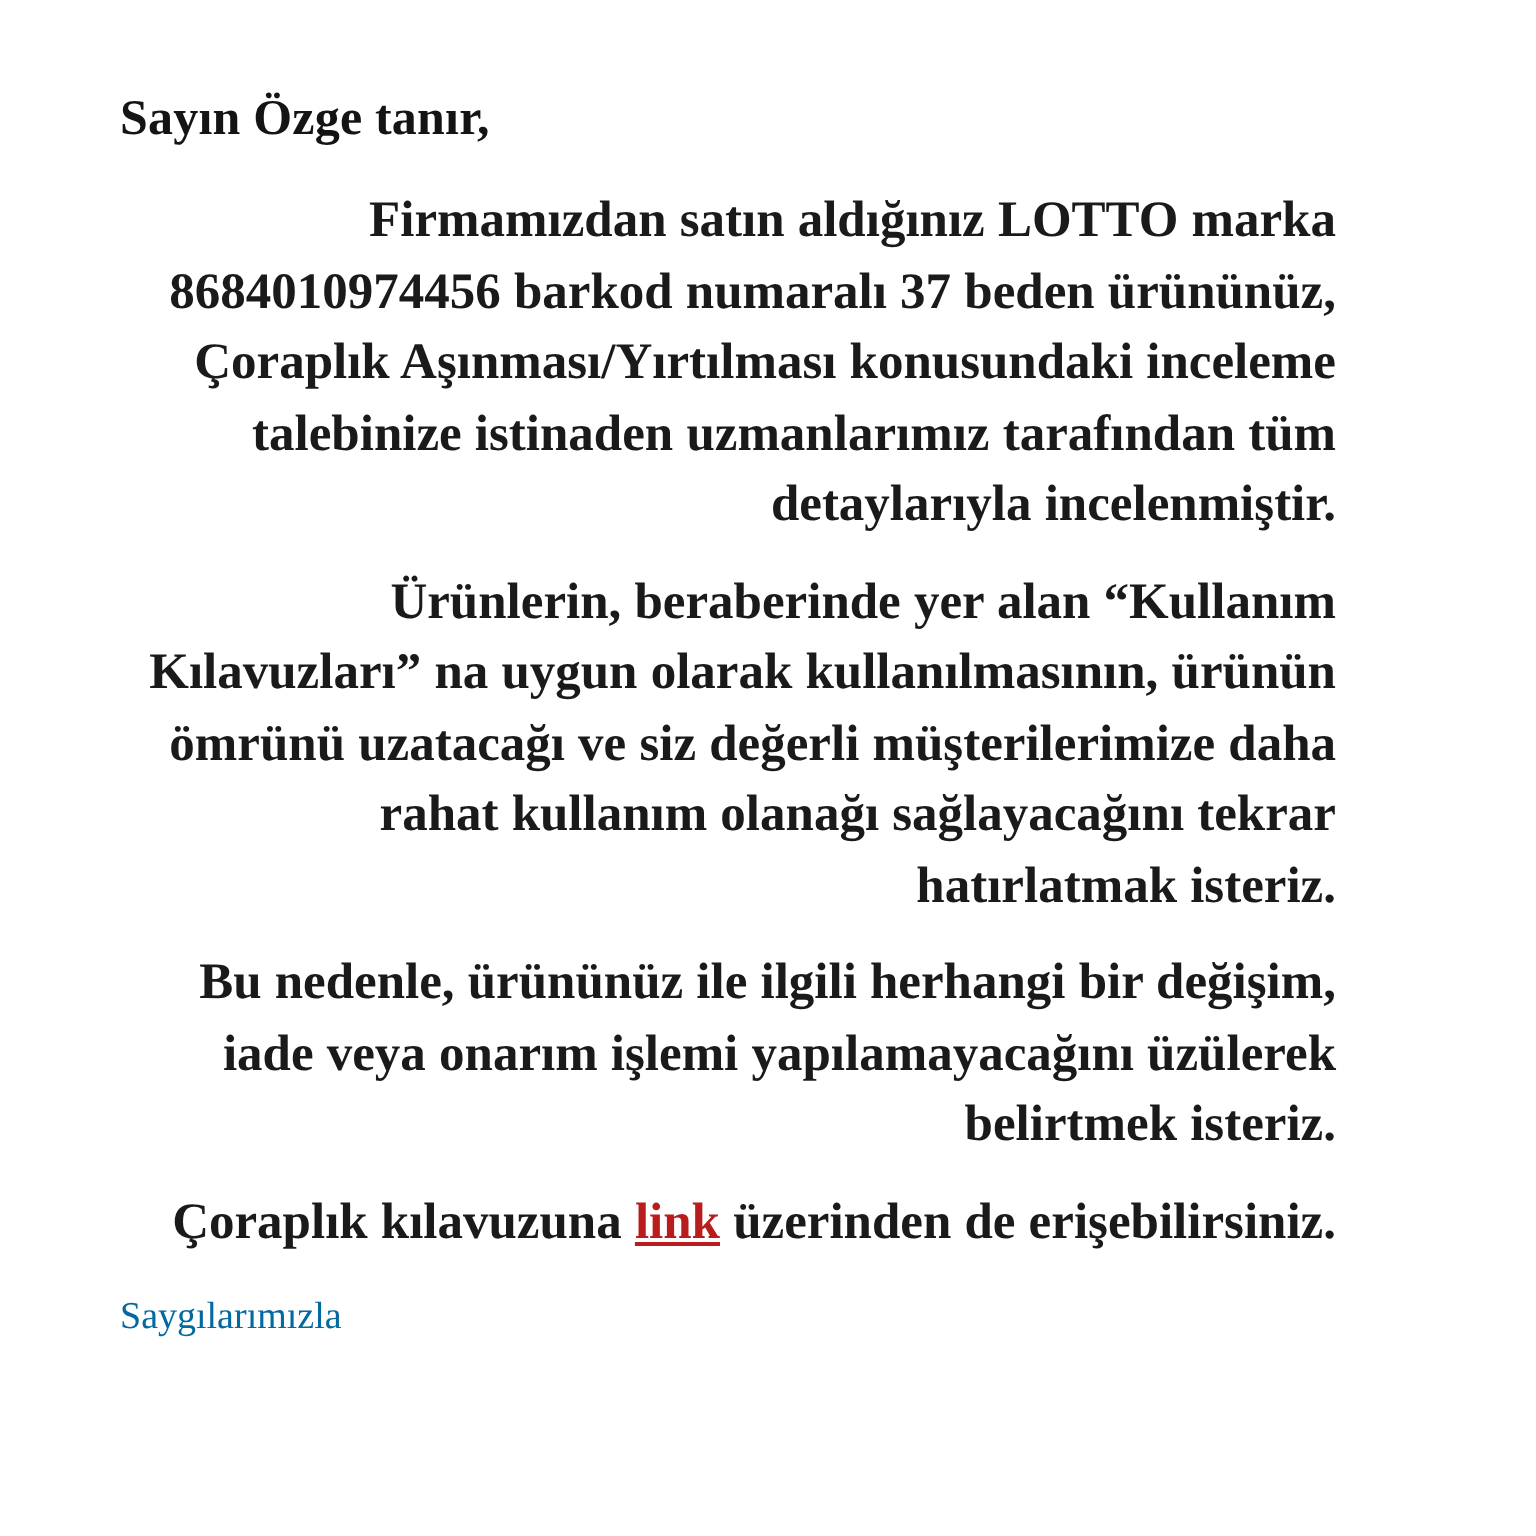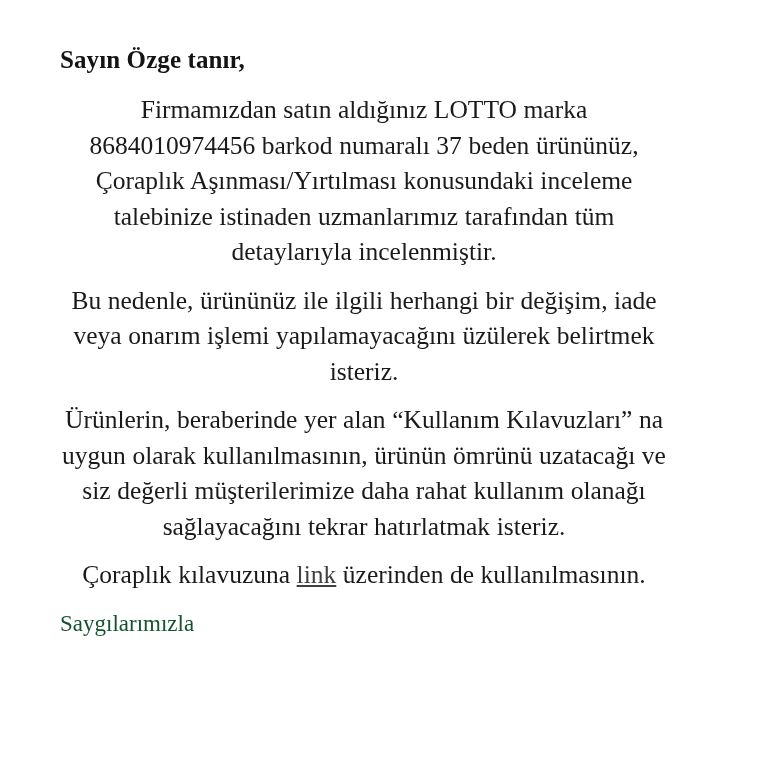--- a/index.html
+++ b/index.html
@@ -28,58 +28,58 @@
     font-size: 25px;
     font-weight: bold;
     line-height: 1.28;
     margin: 0 0 16px 0;
     letter-spacing: 0.1px;
     color: #141414;
   }
 
   .para {
     font-size: 25.5px;
-    font-weight: normal;
+    font-weight: bold;
     line-height: 35.5px;
     margin: 0 0 13px 0;
     color: #1a1a1a;
     max-width: 610px;
-    text-align: center;
+    text-align: right;
     word-spacing: 0.2px;
   }
 
   .para:last-child {
     margin-bottom: 0;
   }
 
   .inline-link {
-    color: #404040;
+    color: #b91c1c;
     text-decoration: underline;
     text-underline-offset: 2px;
     cursor: pointer;
   }
 
   .closing {
-    font-size: 23px;
+    font-size: 19px;
     line-height: 35.5px;
     margin: 0;
-    color: #14532d;
+    color: #0369a1;
   }
 </style>
 </head>
 <body>
 
 <div id="letter">
 
   <p class="salutation">Sayın Özge tanır,</p>
 
   <p class="para">Firmamızdan satın aldığınız LOTTO marka 8684010974456 barkod numaralı 37 beden ürününüz, Çoraplık Aşınması/Yırtılması konusundaki inceleme talebinize istinaden uzmanlarımız tarafından tüm detaylarıyla incelenmiştir.</p>
 
 
+  <p class="para">Ürünlerin, beraberinde yer alan “Kullanım Kılavuzları” na uygun olarak kullanılmasının, ürünün ömrünü uzatacağı ve siz değerli müşterilerimize daha rahat kullanım olanağı sağlayacağını tekrar hatırlatmak isteriz.</p>
+
   <p class="para">Bu nedenle, ürününüz ile ilgili herhangi bir değişim, iade veya onarım işlemi yapılamayacağını üzülerek belirtmek isteriz.</p>
 
-  <p class="para">Ürünlerin, beraberinde yer alan “Kullanım Kılavuzları” na uygun olarak kullanılmasının, ürünün ömrünü uzatacağı ve siz değerli müşterilerimize daha rahat kullanım olanağı sağlayacağını tekrar hatırlatmak isteriz.</p>
-
-  <p class="para"><span>Çoraplık kılavuzuna </span><a class="inline-link" href="#">link</a><span> üzerinden de kullanılmasının.</span></p>
+  <p class="para"><span>Çoraplık kılavuzuna </span><a class="inline-link" href="#">link</a><span> üzerinden de erişebilirsiniz.</span></p>
 
   <p class="closing">Saygılarımızla</p>
 
 </div>
 
 </body></html>

